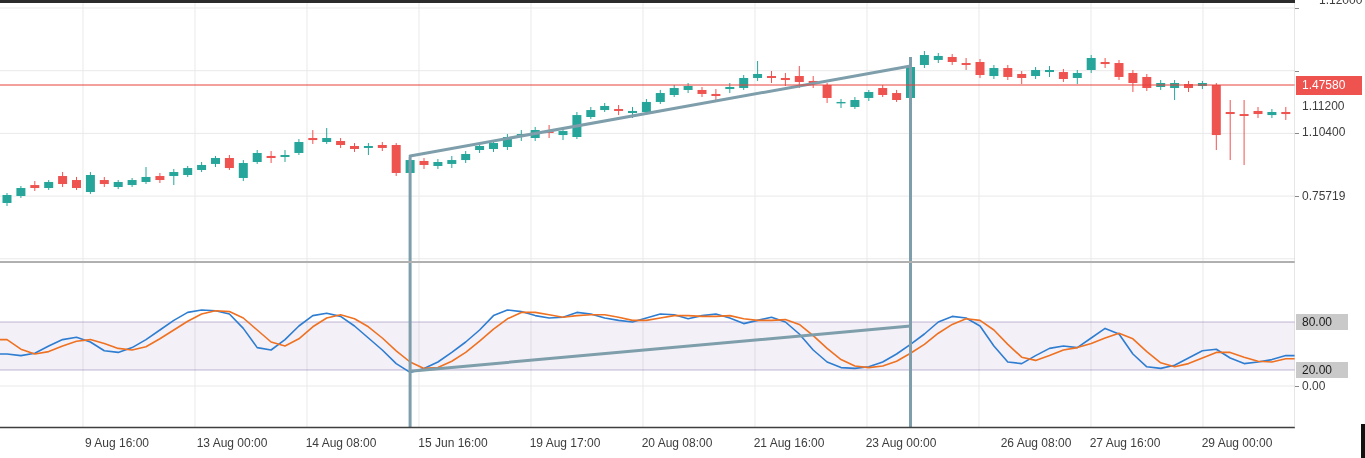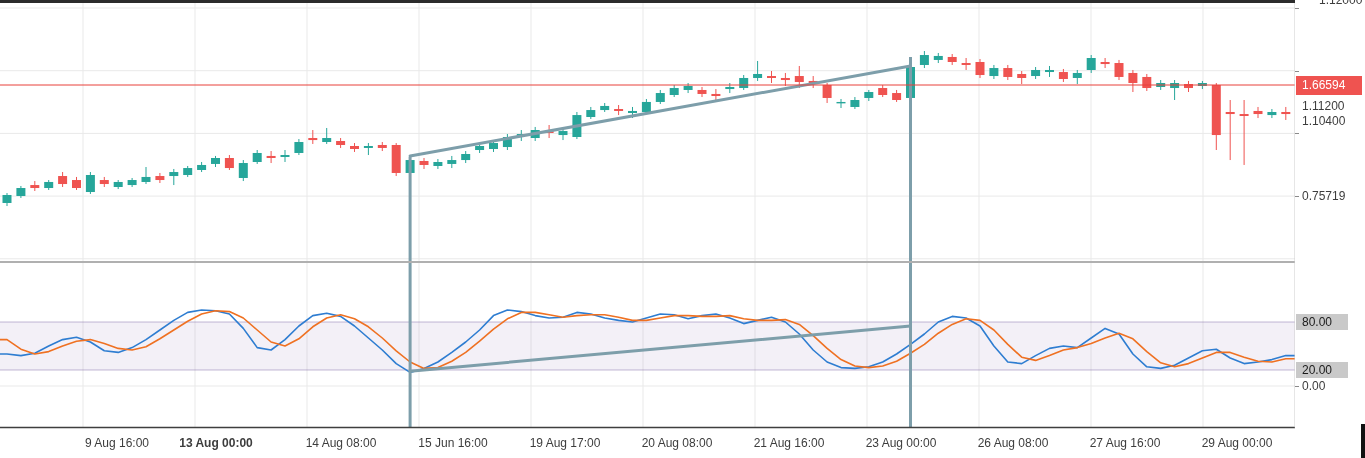--- a/index.html
+++ b/index.html
@@ -239,42 +239,42 @@
       <line x1="410.1" y1="156.9813700000015" x2="410.1" y2="428" stroke="#7d9eaa" stroke-width="3"></line>
       <line x1="910.5" y1="56.9812500000007" x2="910.5" y2="428" stroke="#7d9eaa" stroke-width="3"></line>
       <line x1="0" y1="85" x2="1295" y2="85" stroke="#e8403a" stroke-width="1"></line>
       <line x1="0" y1="262" x2="1295" y2="262" stroke="#b0b0b0" stroke-width="2"></line>
       <line x1="0" y1="427.5" x2="1295" y2="427.5" stroke="#3f3f3f" stroke-width="1.5"></line>
       <line x1="1295" y1="3" x2="1295" y2="427.5" stroke="#cccccc" stroke-width="1"></line>
     </svg>
   <div id="top-border"></div>
 
   <div id="right-axis">
-    <div id="price-badge" style="top:75.5px;">1.66594</div>
+    <div id="price-badge" style="top:75.5px;">1.47580</div>
     <div class="gray-badge" style="top:314px;">80.00</div>
     <div class="gray-badge" style="top:362px;">20.00</div>
     <div class="ax-label" style="top:386px;">0.00</div>
     <div class="ax-tick" style="top:386px;"></div>
   <div class="ax-tick" style="top: 8px;"></div>
       <div class="ax-label" style="top: 0; margin-left: 17px;">1.12000</div>
       <div class="ax-tick" style="top: 70.696px;"></div>
       <div class="ax-label" style="top: 70.696px; margin-top: 35px;">1.11200</div>
       <div class="ax-tick" style="top: 133.392px;"></div>
-      <div class="ax-label" style="top: 121px;">1.10400</div>
+      <div class="ax-label" style="top: 132px;">1.10400</div>
       <div class="ax-tick" style="top: 196.088px;"></div>
       <div class="ax-label" style="top: 196.088px;">0.75719</div>
     </div>
 
   <div id="time-axis">
       <div class="t-label" style="left: 117px;">9 Aug 16:00</div>
-      <div class="t-label" style="left: 216px; font-weight: bold;">13 Aug 00:00</div>
+      <div class="t-label" style="left: 232px;">13 Aug 00:00</div>
       <div class="t-label" style="left: 341px;">14 Aug 08:00</div>
       <div class="t-label" style="left: 453px;">15 Jun 16:00</div>
       <div class="t-label" style="left: 565px;">19 Aug 17:00</div>
       <div class="t-label" style="left: 677px;">20 Aug 08:00</div>
       <div class="t-label" style="left: 789px;">21 Aug 16:00</div>
       <div class="t-label" style="left: 901px;">23 Aug 00:00</div>
-      <div class="t-label" style="left: 1013px;">26 Aug 08:00</div>
+      <div class="t-label" style="left: 1036px;">26 Aug 08:00</div>
       <div class="t-label" style="left: 1125px;">27 Aug 16:00</div>
       <div class="t-label" style="left: 1237px;">29 Aug 00:00</div>
     </div>
   <div id="corner-bar"></div>
 </div>
 
 </body></html>

